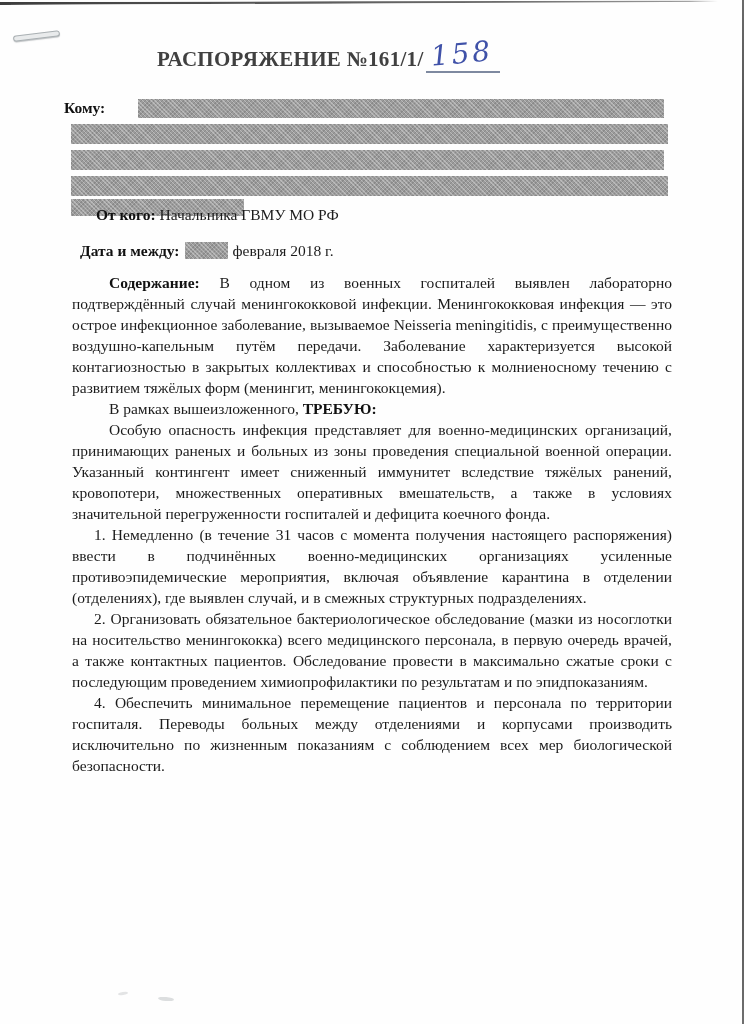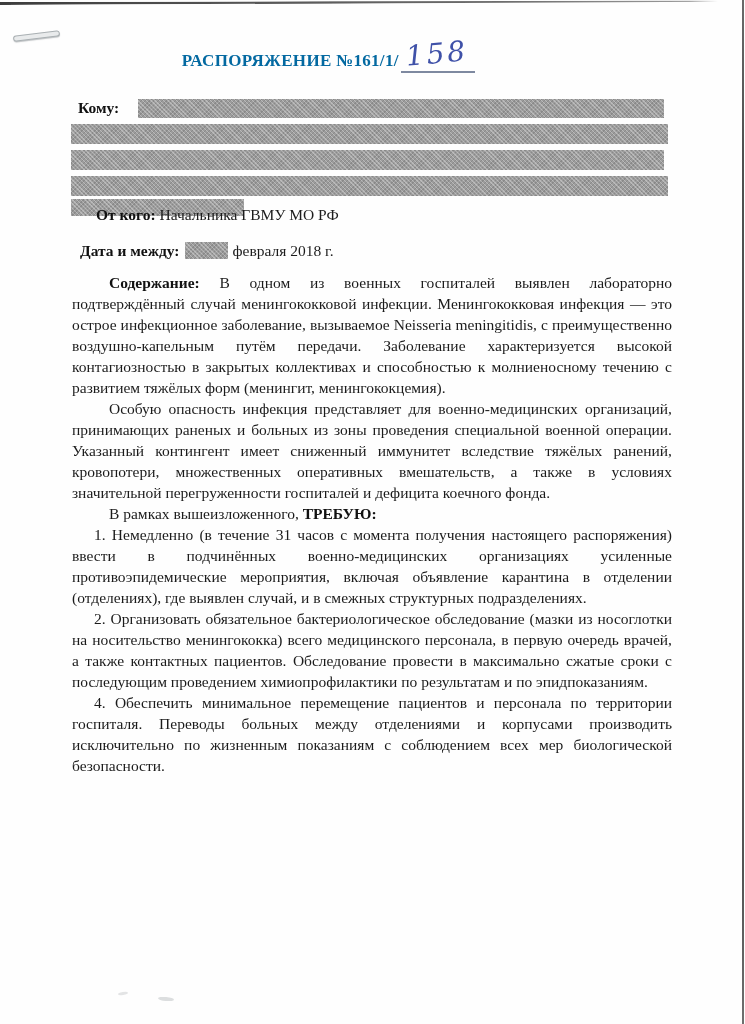--- a/index.html
+++ b/index.html
@@ -33,38 +33,38 @@
   .smudge { position:absolute; background:#e3e4e5; border-radius:50%; }
   .smudge.s1 { left:118px; top:992px; width:10px; height:3px; transform:rotate(-8deg); }
   .smudge.s2 { left:158px; top:997px; width:16px; height:4px; background:#dcdedf; transform:rotate(5deg); }
 
   
   .title-row {
     position:absolute; top:44px; left:0; right:88px;
     text-align:center; white-space:nowrap;
   }
   .title-text {
-    font-weight:bold; font-size:17px; letter-spacing:.3px; color:#0369a1;
+    font-weight:bold; font-size:21px; letter-spacing:.3px; color:#404040;
   }
   .hand-wrap {
     display:inline-block; margin-left:2px; padding:0 7px 1px 5px;
     border-bottom:2px solid #7e89a0; vertical-align:baseline;
   }
   .hand-number {
     display:inline-block;
     font-family:"DejaVu Serif", serif; font-style:italic;
     font-size:28px; line-height:26px; letter-spacing:3px;
     color:#3f51a8;
     transform:rotate(-5deg) translateY(-3px);
   }
 
   
   .field-label { font-weight:bold; font-size:15.5px; color:#111; }
   .field-text  { font-size:15.5px; }
-  .kome-label  { position:absolute; left:78px; top:99px; }
+  .kome-label  { position:absolute; left:64px; top:99px; }
   .from-line   { position:absolute; left:78px; top:206px;margin-left:18px; }
   .date-line   { position:absolute; left:80px; top:239px; }
 
   
   .redact {
     position:absolute;
     background-color:#9c9c9c;
     background-image:
       repeating-linear-gradient(45deg,  rgba(255,255,255,.30) 0 1px, transparent 1px 3px),
       repeating-linear-gradient(135deg, rgba(70,70,70,.22)   0 1px, transparent 1px 3px);
@@ -118,23 +118,23 @@
     <span class="field-text">Начальника ГВМУ МО РФ</span>
   </div>
 
   <div class="date-line">
     <span class="field-label">Дата и между:</span><span class="date-box"></span><span class="field-text">февраля 2018 г.</span>
   </div>
 
   <div class="body-text">
     <p class="para"><span class="b">Содержание:</span> <span>В одном из военных госпиталей выявлен лабораторно подтверждённый случай менингококковой инфекции. Менингококковая инфекция — это острое инфекционное заболевание, вызываемое Neisseria meningitidis, с преимущественно воздушно-капельным путём передачи. Заболевание характеризуется высокой контагиозностью в закрытых коллективах и способностью к молниеносному течению с развитием тяжёлых форм (менингит, менингококцемия).</span></p>
 
+    <p class="para"><span>В рамках вышеизложенного,</span> <span class="b">ТРЕБУЮ:</span></p>
+
     <p class="para">Особую опасность инфекция представляет для военно-медицинских организаций, принимающих раненых и больных из зоны проведения специальной военной операции. Указанный контингент имеет сниженный иммунитет вследствие тяжёлых ранений, кровопотери, множественных оперативных вмешательств, а также в условиях значительной перегруженности госпиталей и дефицита коечного фонда.</p>
-
-    <p class="para"><span>В рамках вышеизложенного,</span> <span class="b">ТРЕБУЮ:</span></p>
 
     <p class="item"><span>1.</span> <span>Немедленно (в течение 31 часов с момента получения настоящего распоряжения) ввести в подчинённых военно-медицинских организациях усиленные противоэпидемические мероприятия, включая объявление карантина в отделении (отделениях), где выявлен случай, и в смежных структурных подразделениях.</span></p>
 
     <p class="item"><span>2.</span> <span>Организовать обязательное бактериологическое обследование (мазки из носоглотки на носительство менингококка) всего медицинского персонала, в первую очередь врачей, а также контактных пациентов. Обследование провести в максимально сжатые сроки с последующим проведением химиопрофилактики по результатам и по эпидпоказаниям.</span></p>
 
 
     <p class="item"><span>4.</span> <span>Обеспечить минимальное перемещение пациентов и персонала по территории госпиталя. Переводы больных между отделениями и корпусами производить исключительно по жизненным показаниям с соблюдением всех мер биологической безопасности.</span></p>
   </div>
 
   <div class="smudge s1"></div>

